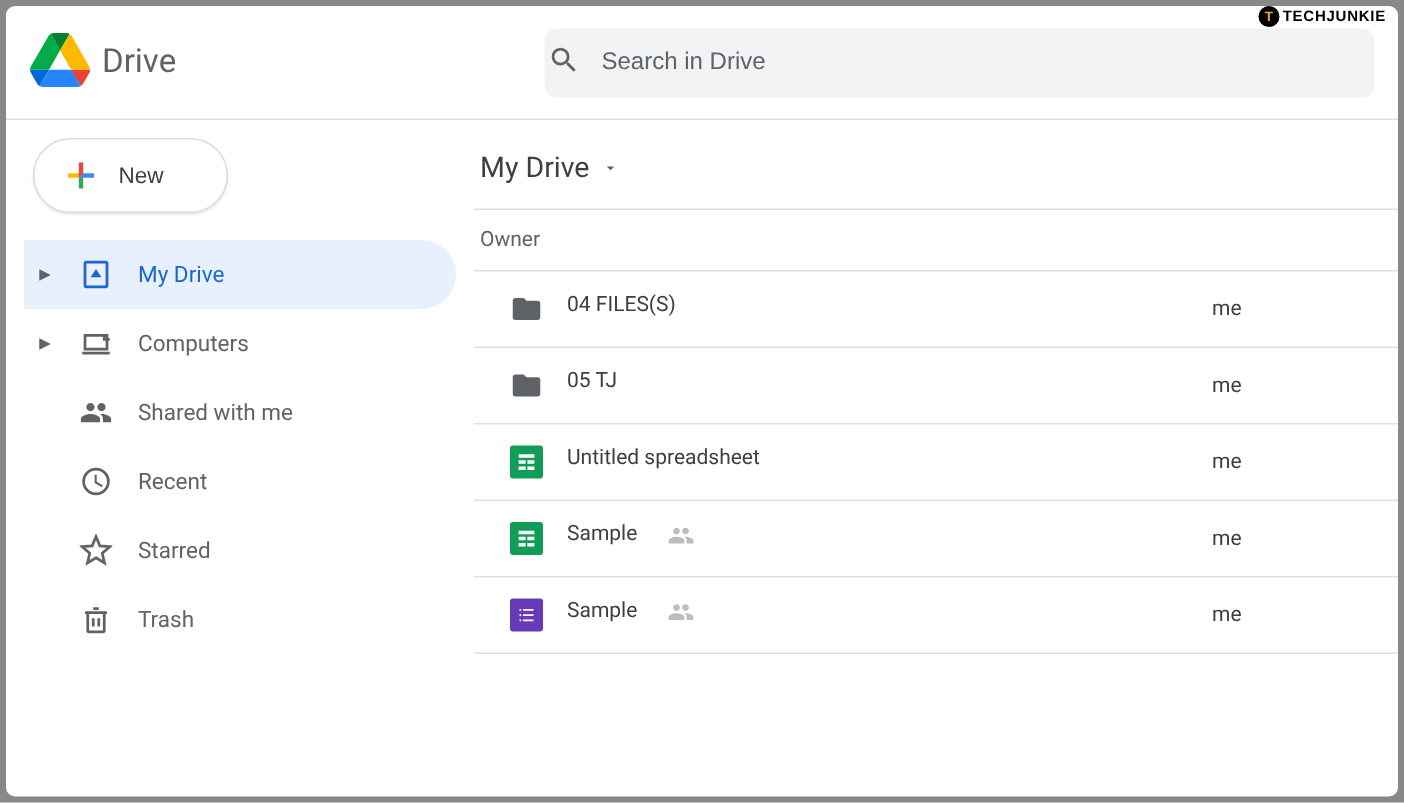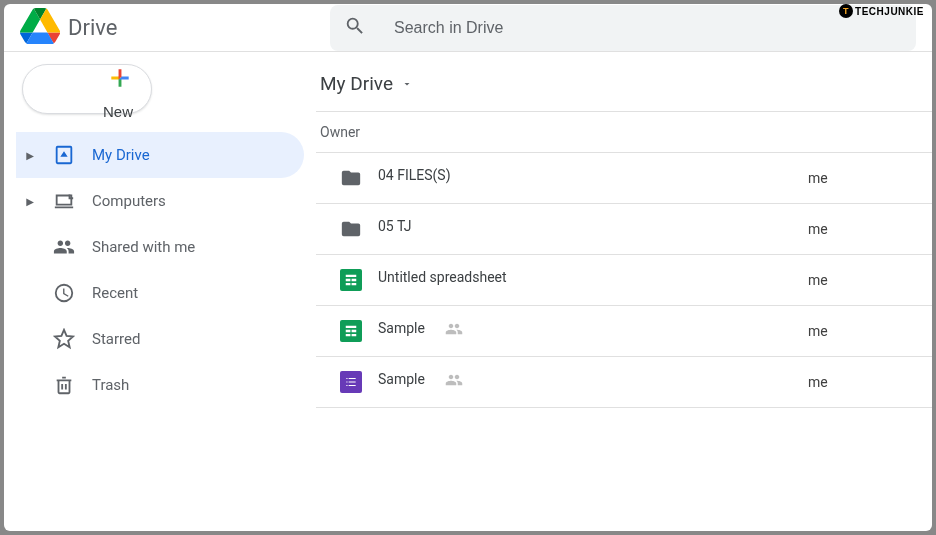--- a/index.html
+++ b/index.html
@@ -34,41 +34,42 @@
   }
   .watermark .wm-icon {
     width:14px;height:14px;border-radius:50%;
     background:#000;
     display:flex;align-items:center;justify-content:center;
     color:#f5a623;font-size:9px;font-weight:700;
   }
   .header {
     display: flex;
     align-items: center;
-    height: 48px;
+    height: 76px;
     border-bottom: 1px solid #e0e0e0;
     padding: 0 16px;
   }
   .logo-area {
     display: flex;
     align-items: center;
     width: 310px;
     gap: 8px;
   }
   .logo-area .drive-logo svg { width: 40px; height: 40px; }
   .logo-text { font-size: 22px; color: #5f6368; }
   .search-bar {
     flex: 1;
     height: 46px;
     background: #f1f3f4;
     border-radius: 8px;
     display: flex;
     align-items: center;
-    padding: 0 14px;
-    gap: 28px;
+    padding: 0 2px;
+    gap: 14px;
+    margin-left: 33px;
   }
   .search-bar svg { width: 22px; height: 22px; fill: #5f6368; }
   .search-bar input {
     border: none;
     background: transparent;
     outline: none;
     font-size: 16px;
     color: #5f6368;
     width: 100%;
   }
@@ -79,30 +80,29 @@
     padding: 12px 0 12px 12px;
     border-right: none;
   }
   .new-btn {
     width: 130px;
     height: 50px;
     border-radius: 28px;
     border: 1px solid #dadce0;
     background: #fff;
     display: flex;
-    align-items: flex-end;
+    align-items: center;
     gap: 12px;
     padding: 0 18px;
     font-size: 15px;
     color: #3c4043;
     cursor: pointer;
     box-shadow: 0 1px 2px rgba(60,64,67,.15);
     margin-bottom: 18px;
     margin-left: 6px;
-    flex-direction: column;
   }
   .plus-icon {
     width: 26px; height: 26px;
     position: relative;
   }
   .nav { list-style: none; }
   .nav li {
     display: flex;
     align-items: center;
     height: 46px;

